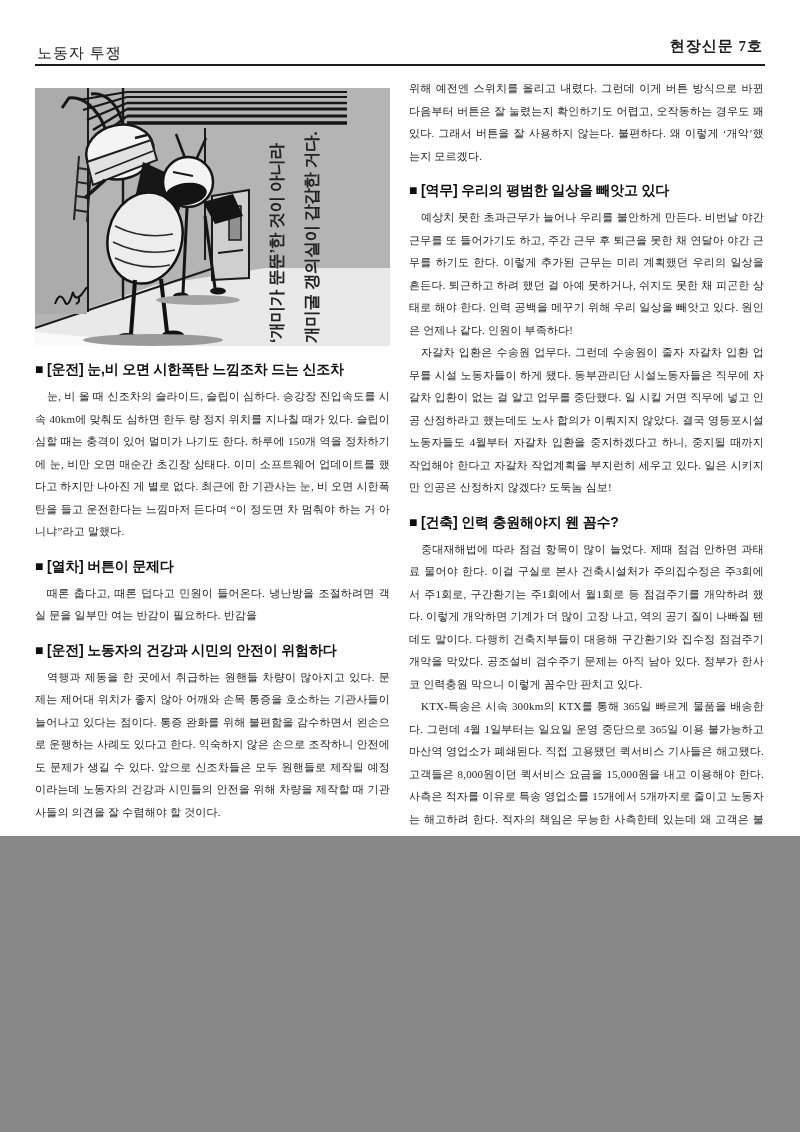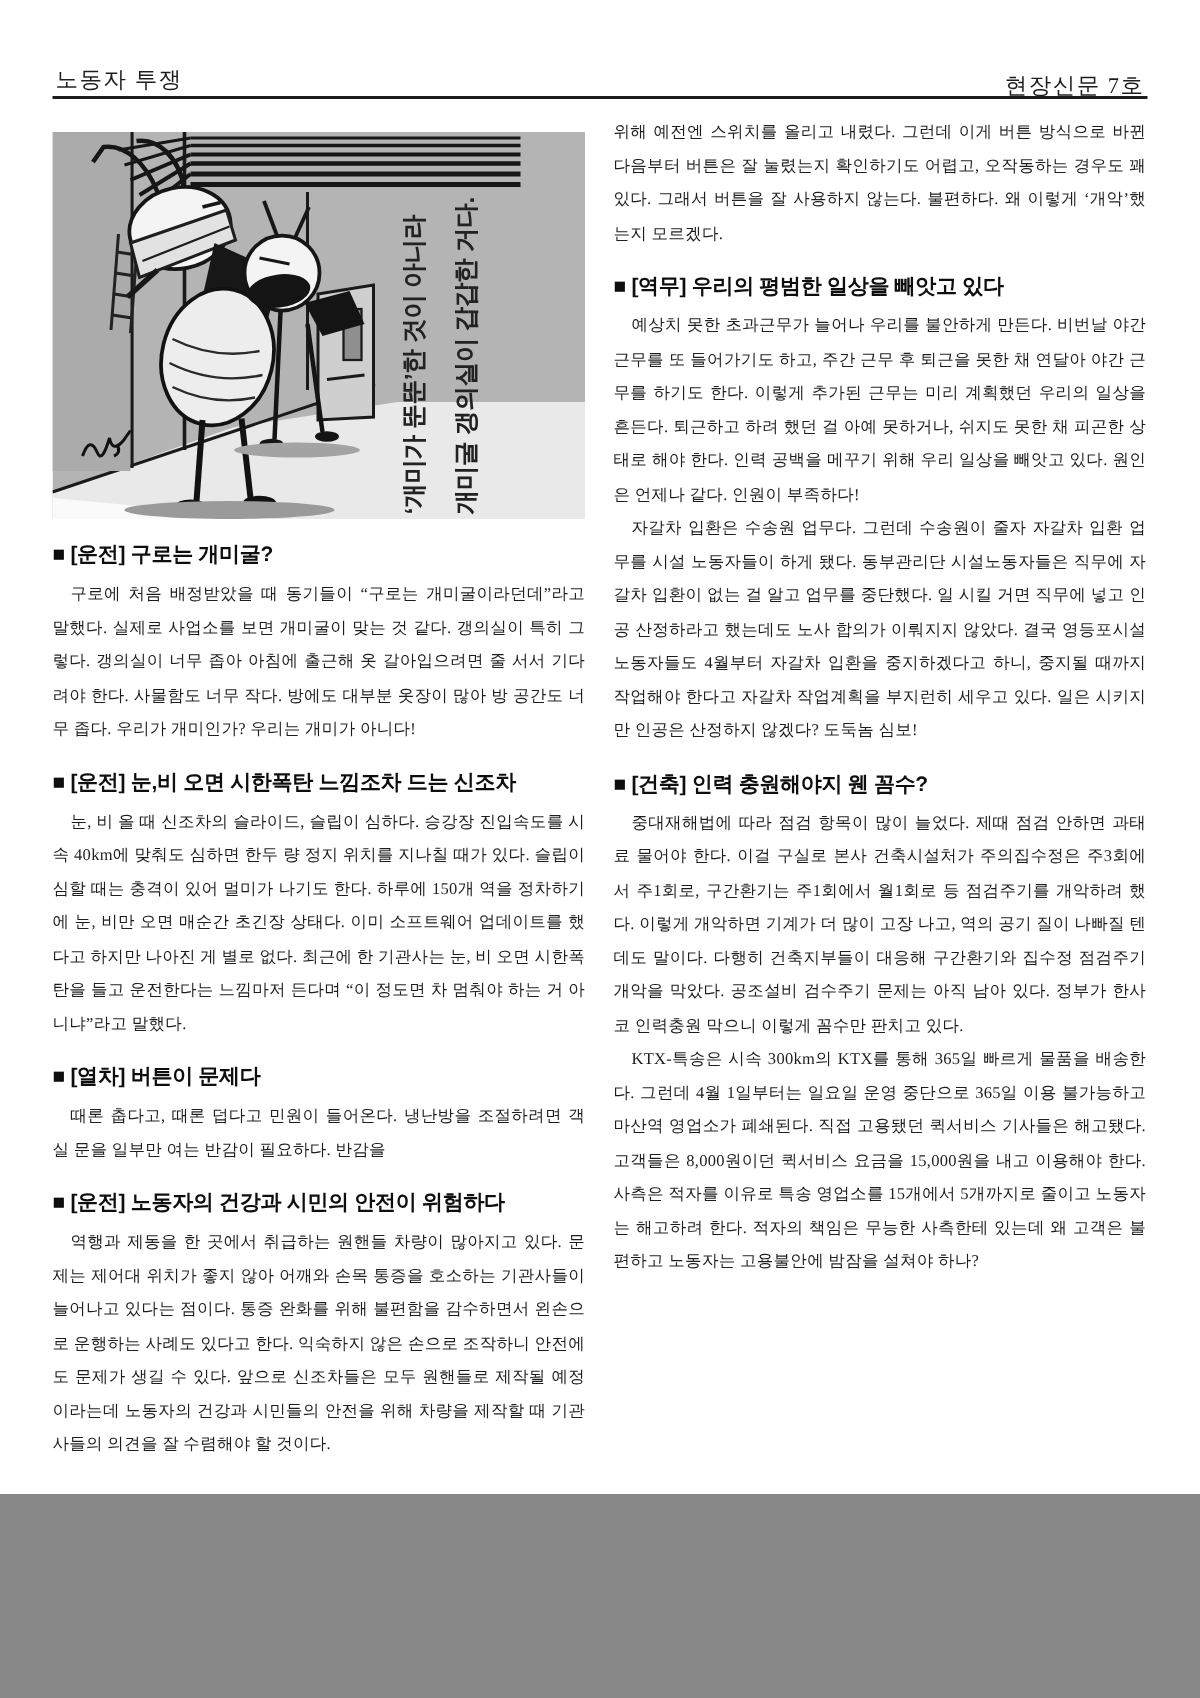--- a/index.html
+++ b/index.html
@@ -1,23 +1,23 @@
 <!DOCTYPE html>
 <html lang="ko"><head>
 <meta charset="utf-8">
 <style>
   html,body{margin:0;padding:0;background:#888;}
   .page{
-    position:relative;width:800px;height:996px;background:#ffffff;
+    position:relative;width:800px;height:836px;background:#ffffff;
     margin:0 auto;overflow:hidden;
     font-family:"Liberation Serif","DejaVu Serif",serif;color:#1d1d1d;
   }
   
   .masthead-left{position:absolute;top:44px;left:37px;font-size:15px;letter-spacing:1px;}
-  .masthead-right{position:absolute;top:48px;right:37px;font-size:15px;letter-spacing:1px;}
+  .masthead-right{position:absolute;top:37px;right:37px;font-size:15px;letter-spacing:1px;font-weight:bold;}
   .header-rule{position:absolute;top:64px;left:35px;right:35px;height:2px;background:#1c1c1c;}
   
   .content{position:absolute;top:77px;left:35px;right:35px;display:flex;gap:19px;}
   .col{width:355px;}
   .section-heading{
     font-family:"Liberation Sans","DejaVu Sans",sans-serif;font-weight:bold;
     font-size:14px;line-height:22px;margin:12px 0 5px 0;color:#0e0e0e;
     letter-spacing:-0.2px;
   }
   .body-par{
@@ -141,24 +141,20 @@
         </svg>
         <div class="cartoon-caption-wrap">
           <div class="cartoon-caption">
             <div>‘개미가 뚠뚠’한 것이 아니라</div>
             <div>개미굴 갱의실이 갑갑한 거다.</div>
           </div>
         </div>
       </div>
 
       <div>
-        <div class="section-heading">■ [운전] 구로는 개미굴?</div>
-        <p class="body-par">구로에 처음 배정받았을 때 동기들이 “구로는 개미굴이라던데”라고 말했다. 실제로 사업소를 보면 개미굴이 맞는 것 같다. 갱의실이 특히 그렇다. 갱의실이 너무 좁아 아침에 출근해 옷 갈아입으려면 줄 서서 기다려야 한다. 사물함도 너무 작다. 방에도 대부분 옷장이 많아 방 공간도 너무 좁다. 우리가 개미인가? 우리는 개미가 아니다!</p>
-      </div>
-      <div>
         <div class="section-heading">■ [운전] 눈,비 오면 시한폭탄 느낌조차 드는 신조차</div>
         <p class="body-par">눈, 비 올 때 신조차의 슬라이드, 슬립이 심하다. 승강장 진입속도를 시속 40km에 맞춰도 심하면 한두 량 정지 위치를 지나칠 때가 있다. 슬립이 심할 때는 충격이 있어 멀미가 나기도 한다. 하루에 150개 역을 정차하기에 눈, 비만 오면 매순간 초긴장 상태다. 이미 소프트웨어 업데이트를 했다고 하지만 나아진 게 별로 없다. 최근에 한 기관사는 눈, 비 오면 시한폭탄을 들고 운전한다는 느낌마저 든다며 “이 정도면 차 멈춰야 하는 거 아니냐”라고 말했다.</p>
       </div>
       <div>
         <div class="section-heading">■ [열차] 버튼이 문제다</div>
         <p class="body-par">때론 춥다고, 때론 덥다고 민원이 들어온다. 냉난방을 조절하려면 객실 문을 일부만 여는 반감이 필요하다. 반감을</p>
       </div>
       <div>
         <div class="section-heading">■ [운전] 노동자의 건강과 시민의 안전이 위험하다</div>
         <p class="body-par">역행과 제동을 한 곳에서 취급하는 원핸들 차량이 많아지고 있다. 문제는 제어대 위치가 좋지 않아 어깨와 손목 통증을 호소하는 기관사들이 늘어나고 있다는 점이다. 통증 완화를 위해 불편함을 감수하면서 왼손으로 운행하는 사례도 있다고 한다. 익숙하지 않은 손으로 조작하니 안전에도 문제가 생길 수 있다. 앞으로 신조차들은 모두 원핸들로 제작될 예정이라는데 노동자의 건강과 시민들의 안전을 위해 차량을 제작할 때 기관사들의 의견을 잘 수렴해야 할 것이다.</p>

